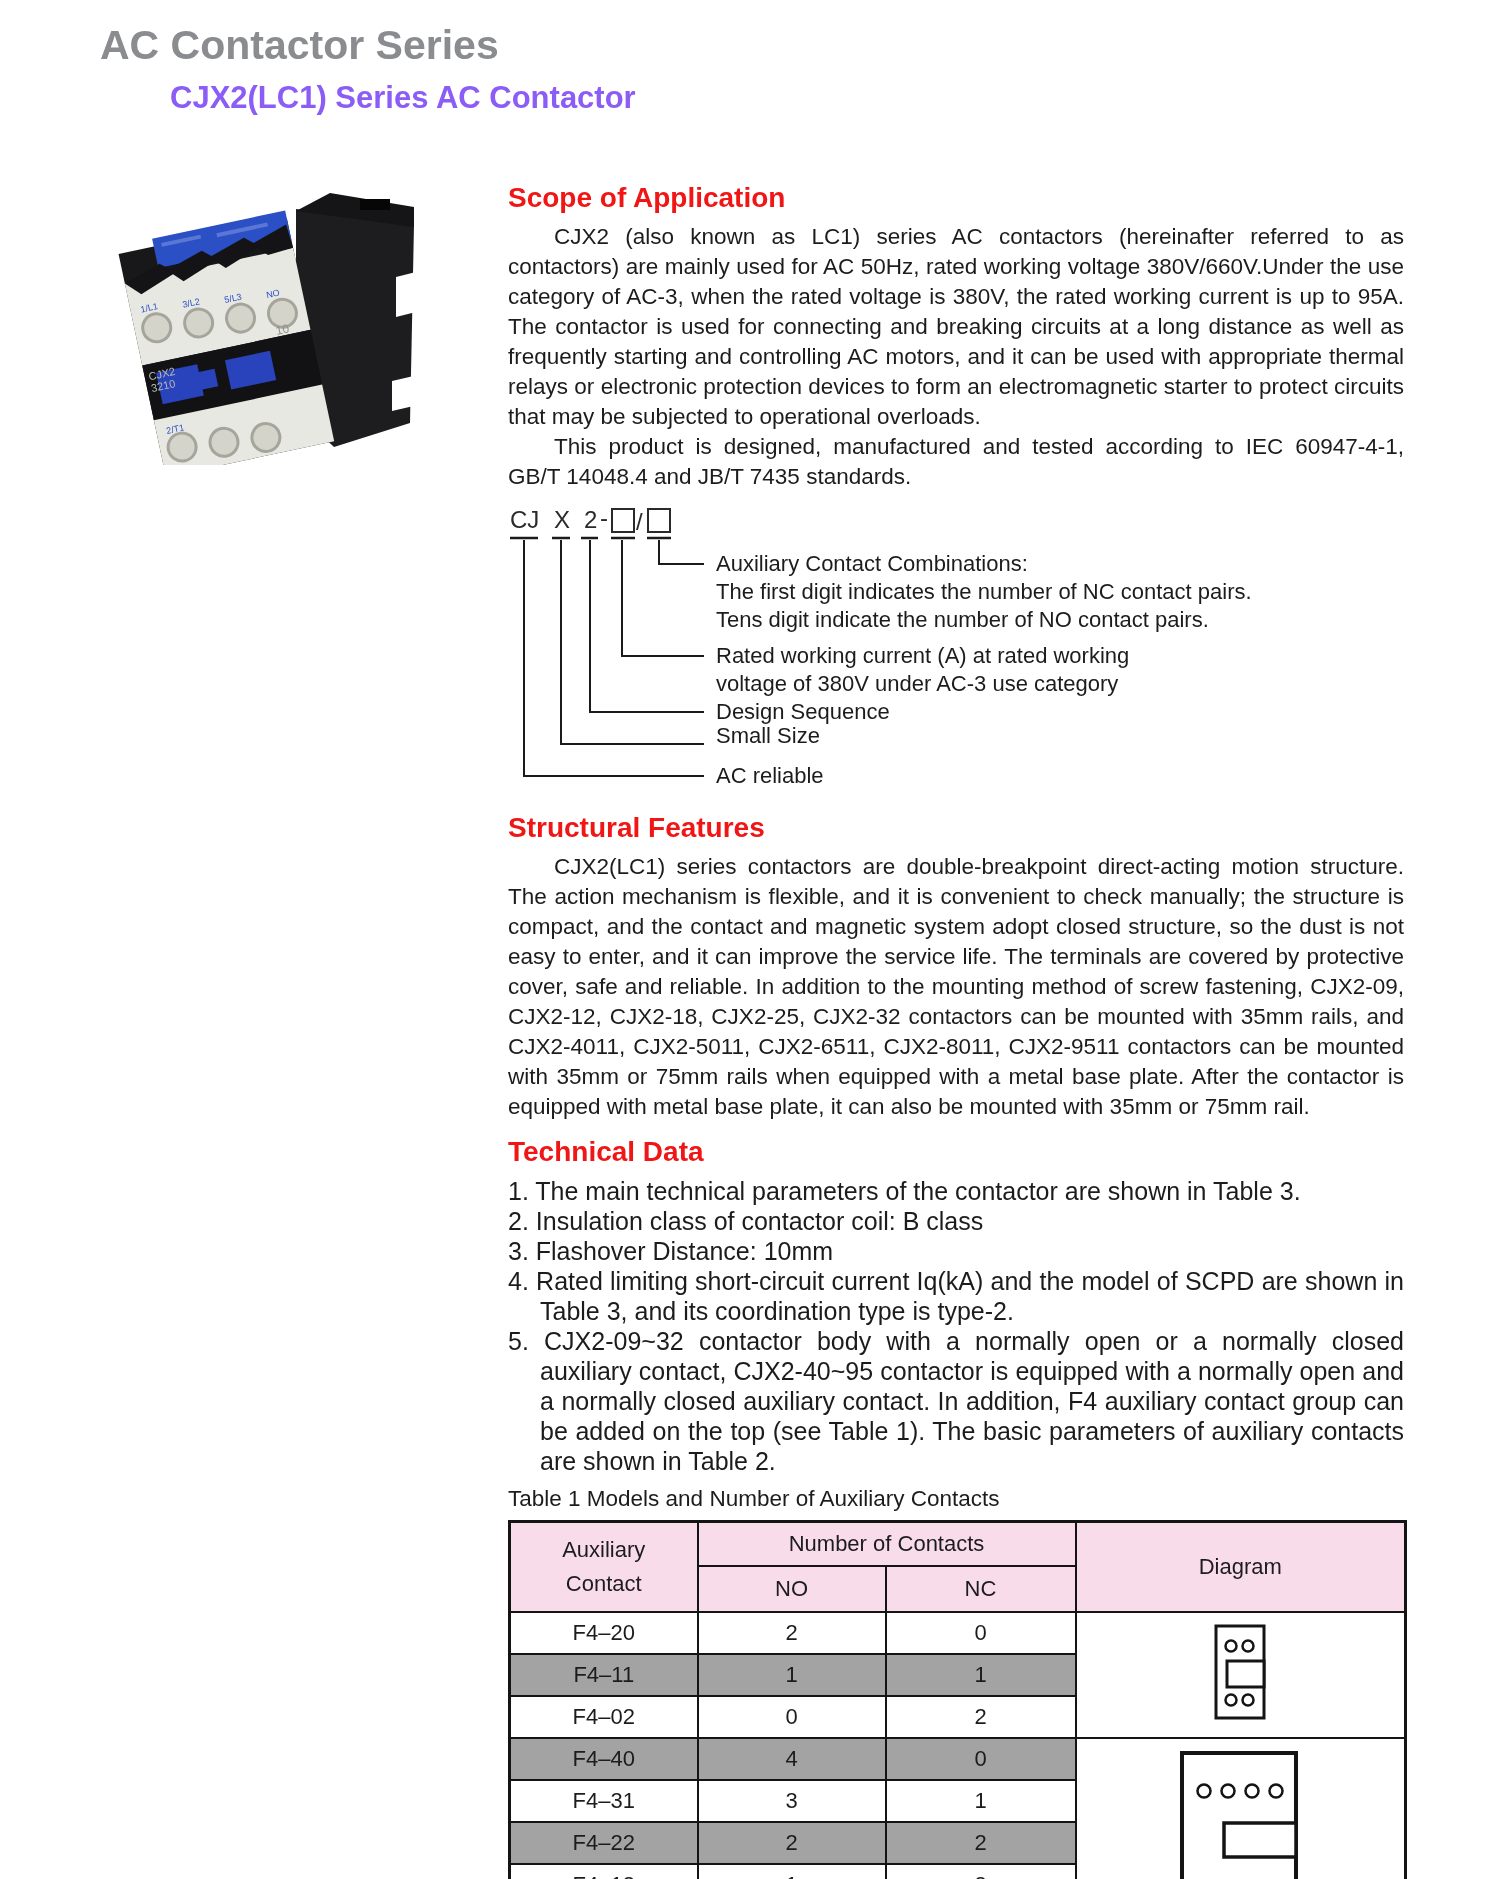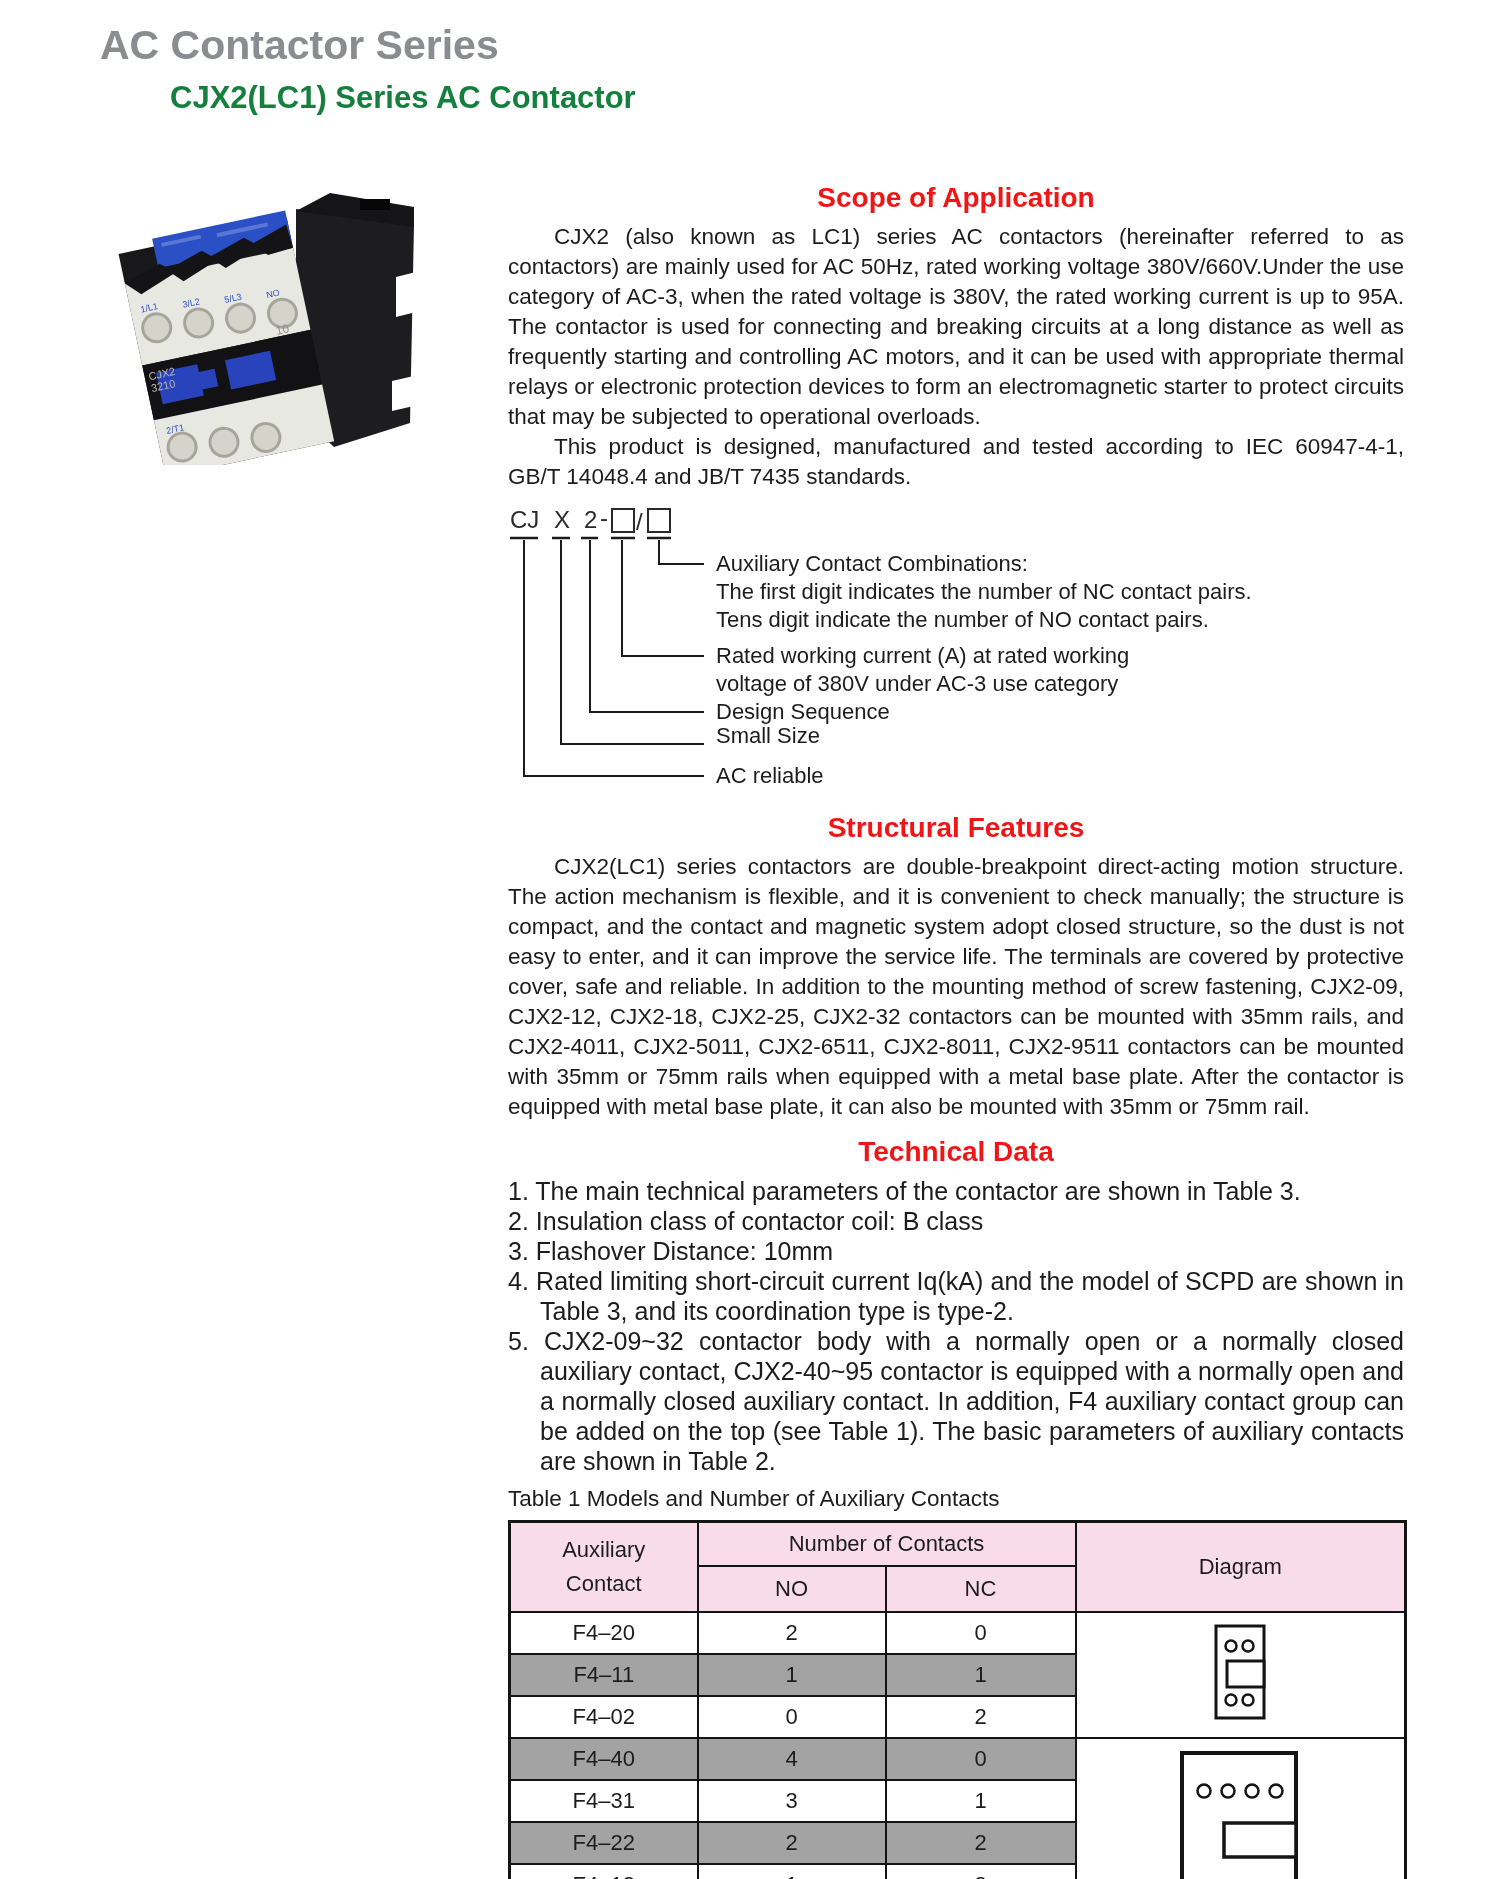--- a/index.html
+++ b/index.html
@@ -8,29 +8,29 @@
     background:#ffffff;color:#1c1c1c;
     font-family:"Liberation Sans", sans-serif;
   }
   
   .h1{
     position:absolute;left:100px;top:22px;
     font-size:41px;font-weight:bold;color:#8a8c8f;letter-spacing:0px;
   }
   .h2{
     position:absolute;left:170px;top:80px;
-    font-size:31px;font-weight:bold;color:#15803d;
+    font-size:31px;font-weight:bold;color:#8b5cf6;
   }
   
   .photo{position:absolute;left:98px;top:165px;width:330px;height:300px;}
   
   .main{position:absolute;left:508px;top:182px;width:896px;}
   h3.red{
     font-size:28px;font-weight:bold;color:#f01616;
-    margin:0 0 8px 0;line-height:32px;text-align:center;
+    margin:0 0 8px 0;line-height:32px;
   }
   h3.red.spaced{margin-top:14px;}
   .body-p{
     font-size:22.5px;line-height:30px;text-align:justify;margin:0;
     text-indent:46px;
   }
   .tech-list{margin:0;}
   .tech-item{
     font-size:25px;line-height:30px;margin:0;
     padding-left:32px;text-indent:-32px;text-align:justify;

